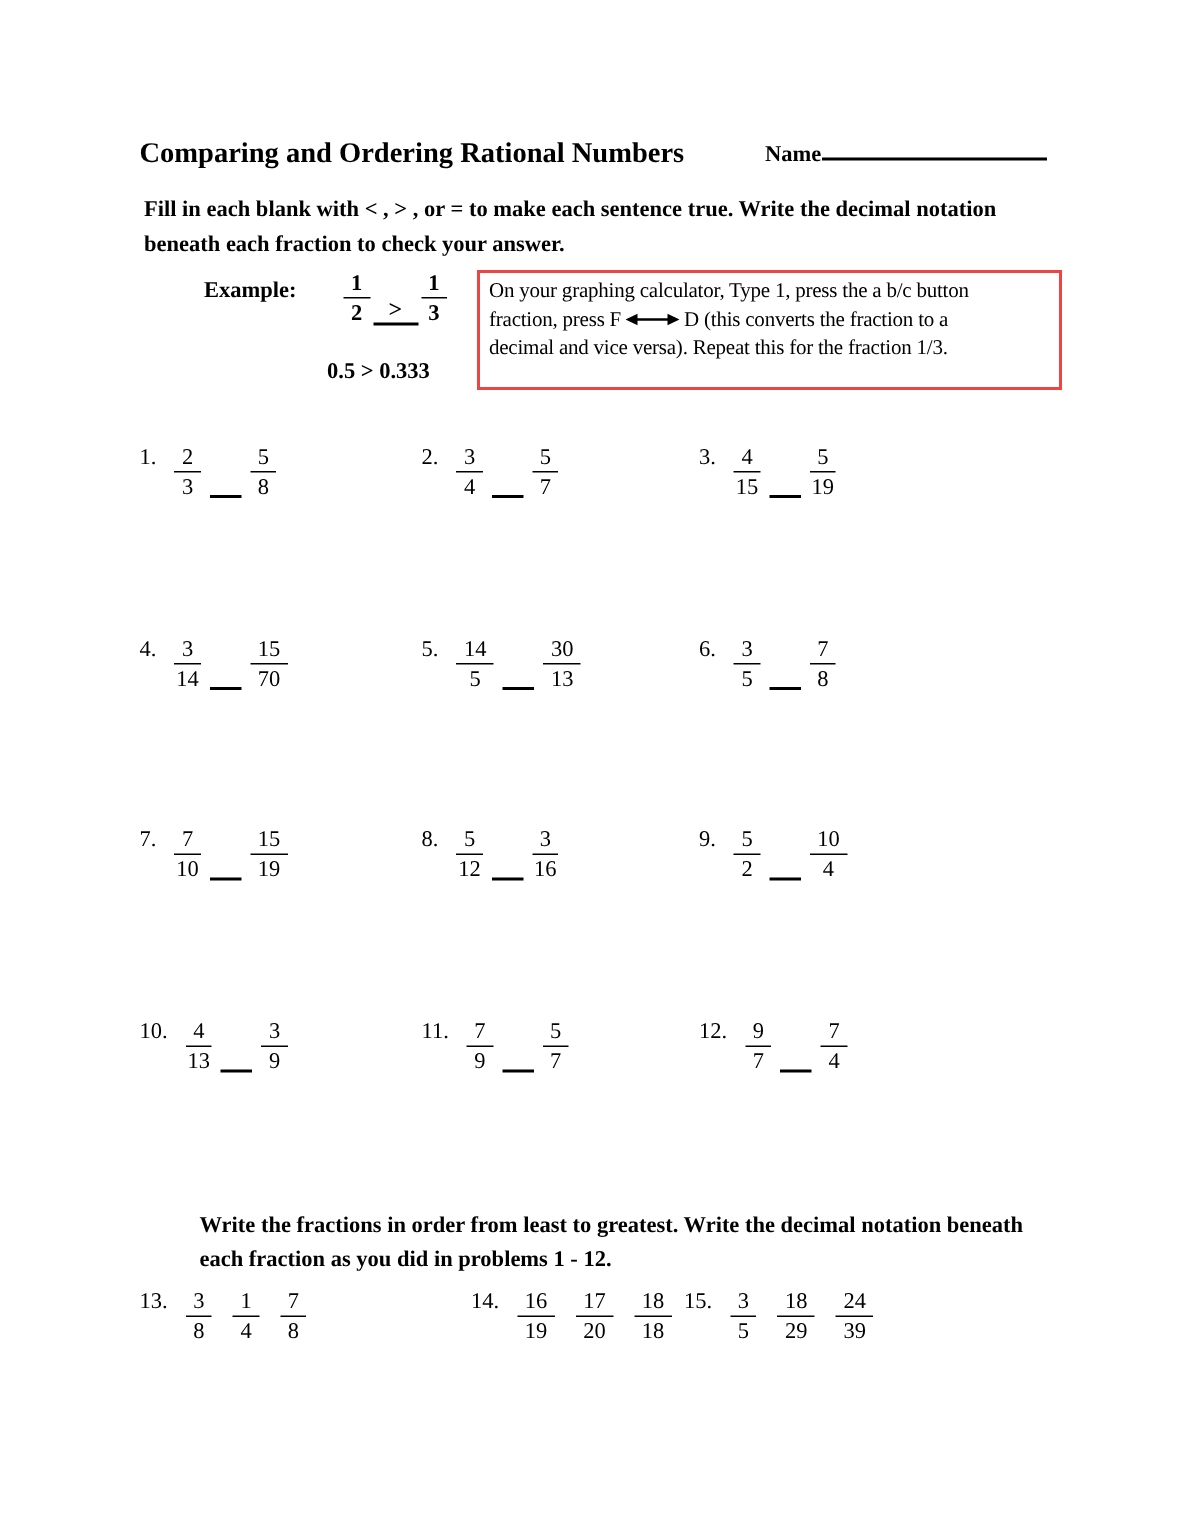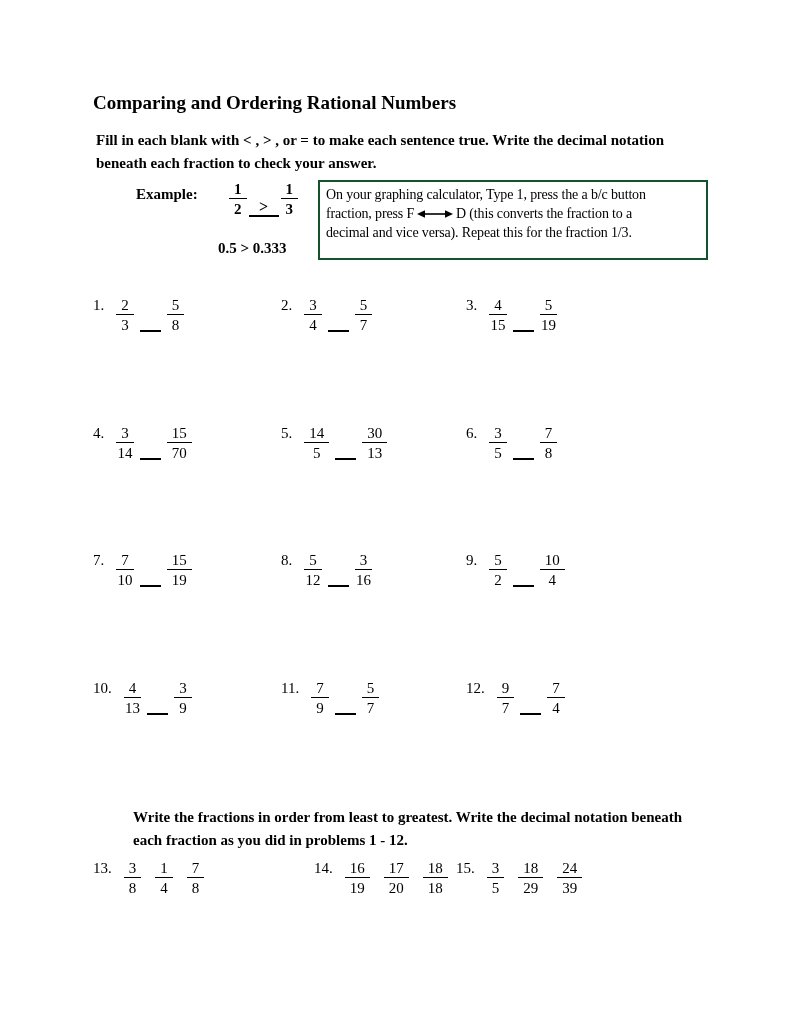--- a/index.html
+++ b/index.html
@@ -17,21 +17,21 @@
   .instr { font-size:15px; font-weight:bold; line-height:23px; white-space:nowrap; }
   #instr-top { left:96px; top:129px; }
   #instr-bottom { left:93px; top:806px;margin-left:40px; }
 
   .example-label { left:136px; top:186px; font-size:15px; font-weight:bold; }
   .example-fracs { left:229px; top:181px; display:flex; align-items:flex-start; font-weight:bold; }
   .decimal-check { left:218px; top:240px; font-size:15px; font-weight:bold; white-space:nowrap; }
 
   .calc-box {
     left:318px; top:180px; width:374px; height:71px;
-    border:2px solid #14532d; padding:3px 6px 2px 6px;
+    border:2px solid #ef4444; padding:3px 6px 2px 6px;
     font-size:14px; line-height:19px; letter-spacing:-0.15px;
     white-space:nowrap; overflow:hidden;
   }
   .arrow-svg { vertical-align:-1px; margin:0 3px; }
 
   .frac { display:inline-flex; flex-direction:column; align-items:center; font-size:15px; line-height:16px; }
   .frac .num { border-bottom:1.5px solid #000; padding:0 5px 1px 5px; }
   .frac .den { padding-top:2px; }
 
   .problem { position:absolute; display:flex; align-items:flex-start; font-size:15px; }
@@ -46,20 +46,23 @@
   .r1 { top:297px; } .r2 { top:425px; } .r3 { top:552px; } .r4 { top:680px; } .r5 { top:860px;justify-content:space-between; }
   .c1 { left:93px; } .c2 { left:281px; } .c3 { left:466px; }
   .c2b { left:276px;margin-left:38px; } .c3b { left:456px; }
 </style>
 </head>
 <body>
 
 <div class="page">
 
   <div class="abs title">Comparing and Ordering Rational Numbers</div>
+  <div class="abs name-block">
+    <span>Name</span><span class="name-line"></span>
+  </div>
 
   <div class="abs instr" id="instr-top">
     <div>Fill in each blank with &lt; , &gt; , or = to make each sentence true.  Write the decimal notation</div>
     <div>beneath each fraction to check your answer.</div>
   </div>
 
   <div class="abs example-label">Example:</div>
   <div class="abs example-fracs">
     <span class="frac">
       <span class="num">1</span>

